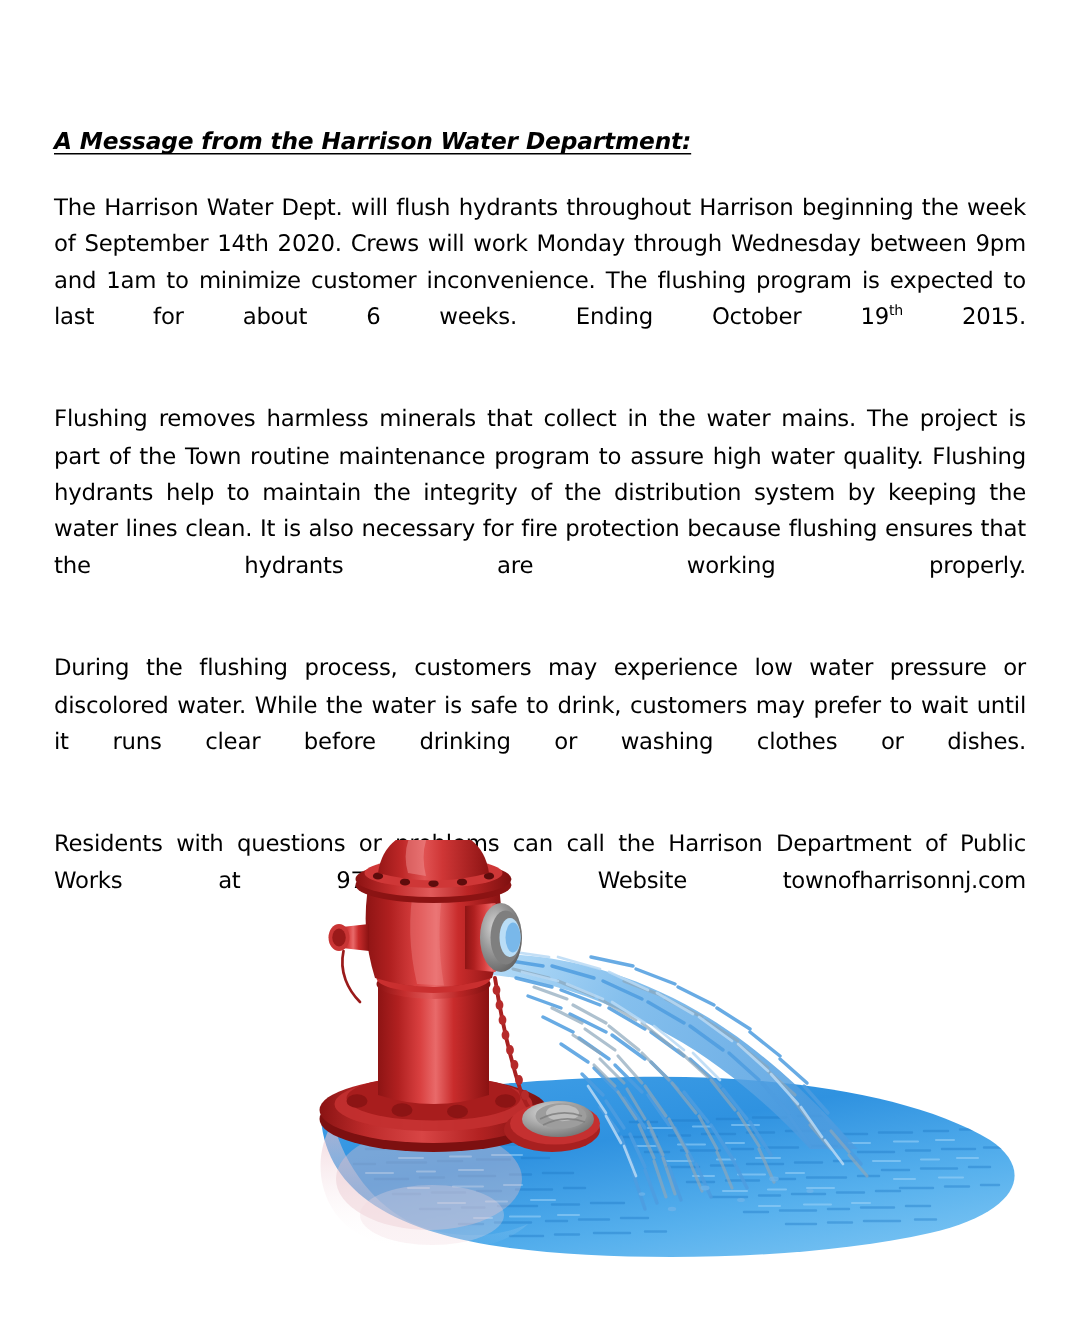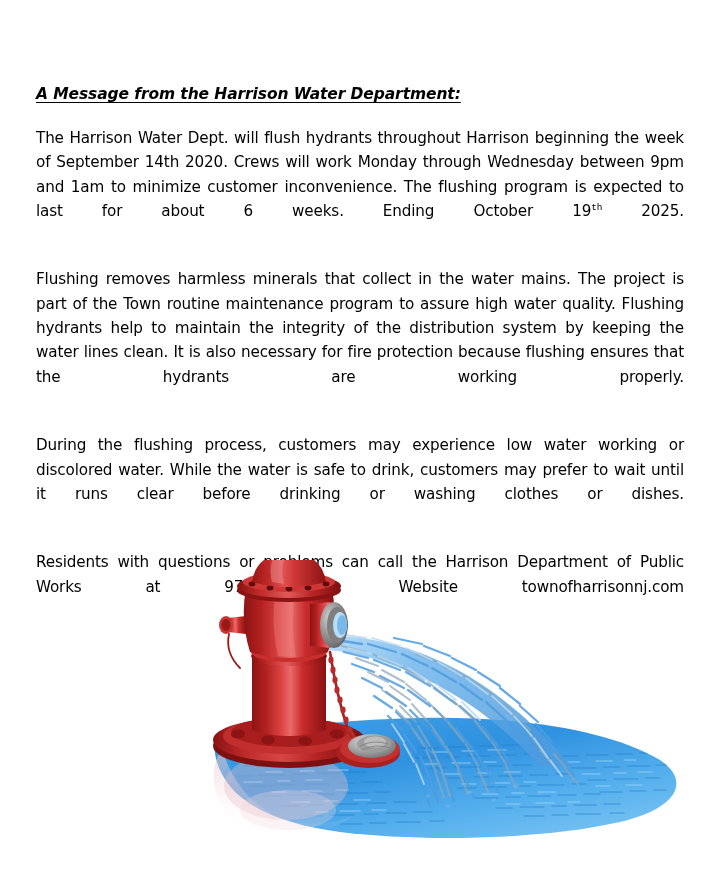--- a/index.html
+++ b/index.html
@@ -48,21 +48,20 @@
     text-justify: inter-word;
     margin: 0 0 20px 0;
     letter-spacing: -0.15px;
     word-spacing: 0.2px;
   }
   .para.last { margin-bottom: 0; }
   .para sup {
     font-size: 0.62em;
     vertical-align: super;
     line-height: 0;
-    font-family: Liberation Mono, monospace;
   }
   
   .para::after {
     content: "";
     display: inline-block;
     width: 100%;
   }
 
   
   .illustration {
@@ -80,25 +79,25 @@
 </style>
 </head>
 <body>
 
 <div class="page">
 
   <div class="doc-body">
 
     <div class="doc-heading">A Message from the Harrison Water Department:</div>
 
-    <p class="para"><span>The Harrison Water Dept. will flush hydrants throughout Harrison beginning the week of September 14th 2020.  Crews will work Monday through Wednesday between 9pm and 1am to minimize customer inconvenience. The flushing program is expected to last for about 6 weeks. Ending October 19</span><sup>th</sup><span> 2025.</span></p>
+    <p class="para"><span>The Harrison Water Dept. will flush hydrants throughout Harrison beginning the week of September 14th 2020.  Crews will work Monday through Wednesday between 9pm and 1am to minimize customer inconvenience. The flushing program is expected to last for about 6 weeks. Ending October 19</span><sup>th</sup><span> 2015.</span></p>
 
     <p class="para">Flushing removes harmless minerals that collect in the water mains.  The project is part of the Town routine maintenance program to assure high water quality.   Flushing hydrants help to maintain the integrity of the distribution system by keeping the water lines clean.  It is also necessary for fire protection because flushing ensures that the hydrants are working properly.</p>
 
-    <p class="para">During the flushing process, customers may experience low water working or discolored water.  While the water is safe to drink, customers may prefer to wait until it runs clear before drinking or washing clothes or dishes.</p>
+    <p class="para">During the flushing process, customers may experience low water pressure or discolored water.  While the water is safe to drink, customers may prefer to wait until it runs clear before drinking or washing clothes or dishes.</p>
 
     <p class="para last">Residents with questions or problems can call the Harrison Department of Public Works at 973-268-2468. Website townofharrisonnj.com</p>
 
   </div>
 
   <div class="illustration">
     <svg viewBox="0 0 718 328" xmlns="http://www.w3.org/2000/svg">
       <defs>
         <linearGradient id="gBody" x1="0" y1="0" x2="1" y2="0">
           <stop offset="0%" stop-color="#8e1414"></stop>

